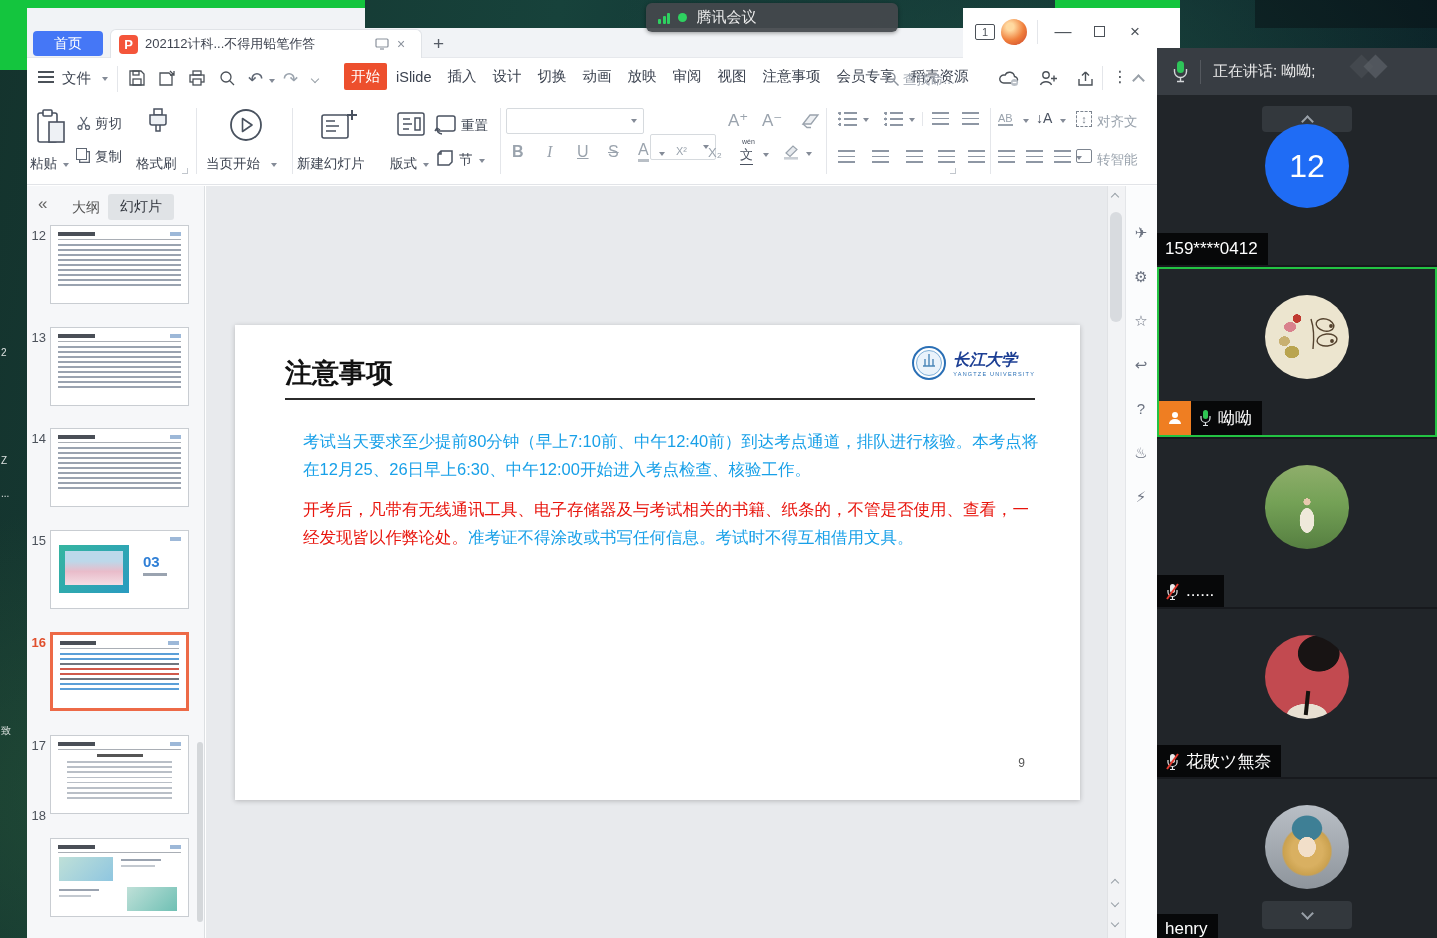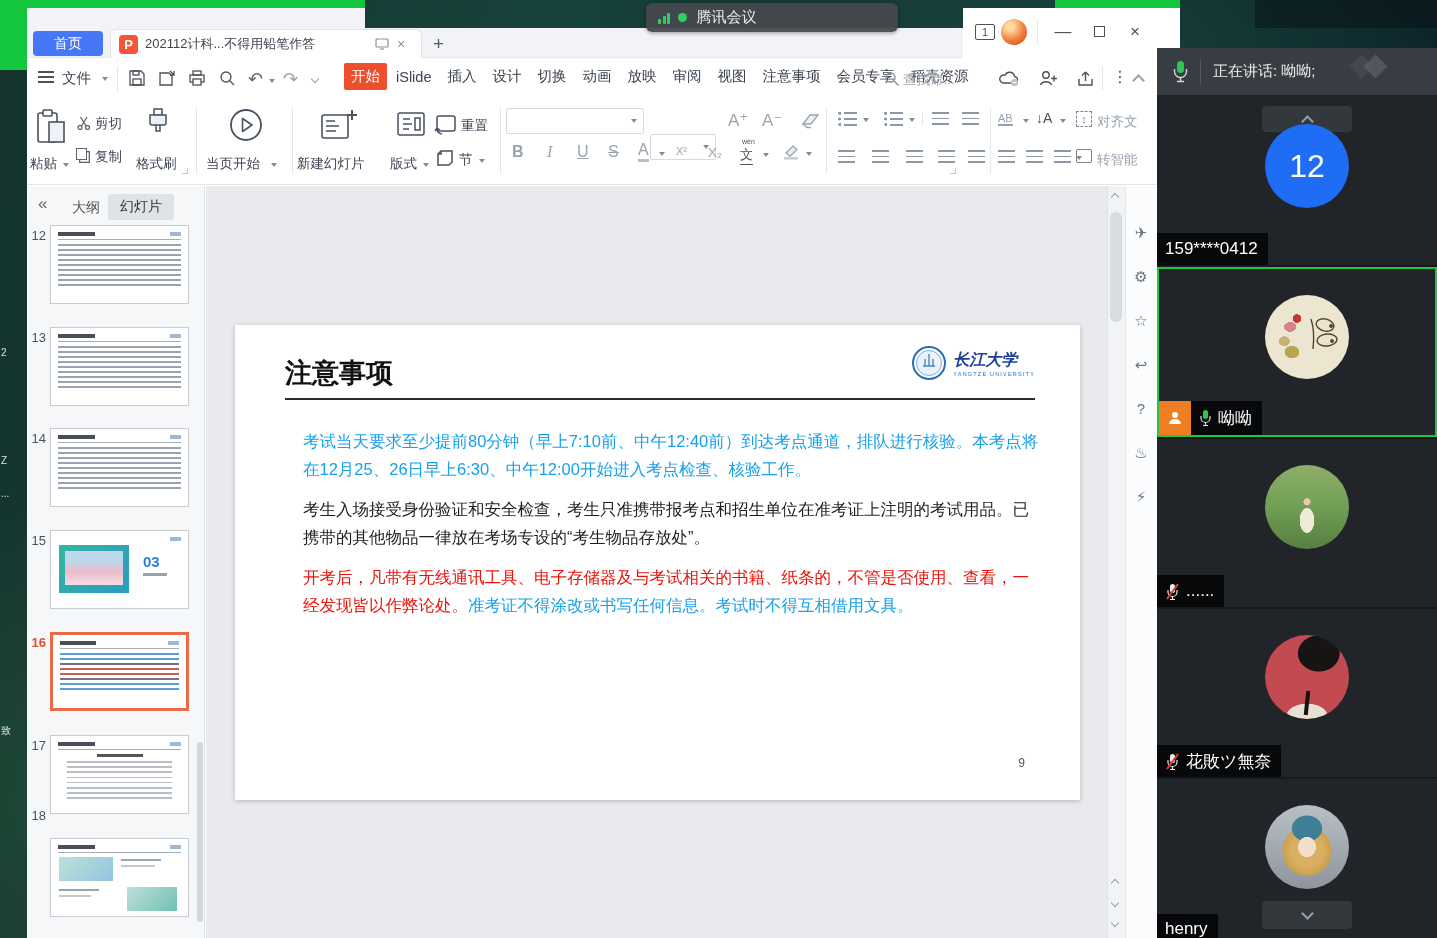--- a/index.html
+++ b/index.html
@@ -437,21 +437,20 @@
       </svg>
       <div>
         <div style="font-family:'Liberation Serif','DejaVu Serif',serif;font-style:italic;font-weight:bold;font-size:16px;color:#1d3f94;">长江大学</div>
         <div style="font-size:5.5px;letter-spacing:1.2px;color:#2a6fb5;">YANGTZE UNIVERSITY</div>
       </div>
     </div>
     <div style="position:absolute;left:50px;top:73px;width:750px;height:2px;background:#2b2b2b;"></div>
 
     <div style="position:absolute;left:68px;top:103px;width:742px;">
       <div class="sp c-blue">考试当天要求至少提前80分钟（早上7:10前、中午12:40前）到达考点通道，排队进行核验。本考点将在12月25、26日早上6:30、中午12:00开始进入考点检查、核验工作。</div>
-      <div class="sp c-black">考生入场接受身份验证和安全检查，考生只准携带报考点和招生单位在准考证上注明的考试用品。已携带的其他物品一律放在考场专设的“考生物品存放处”。</div>
       <div class="sp"><span class="c-red">开考后，凡带有无线通讯工具、电子存储器及与考试相关的书籍、纸条的，不管是否使用、查看，一经发现皆以作弊论处。</span><span class="c-blue">准考证不得涂改或书写任何信息。考试时不得互相借用文具。</span></div>
     </div>
     <div style="position:absolute;right:55px;bottom:30px;font-size:12px;color:#555;">9</div>
   </div>
 
   <div class="abs" style="left:1107px;top:186px;width:18px;height:752px;background:#f2f3f5;border-left:1px solid #e0e2e5;"></div>
   <span class="abs chev sm" style="left:1112px;top:194px;"></span>
   <div class="abs" style="left:1110px;top:212px;width:12px;height:110px;background:#d8dbdf;border-radius:6px;"></div>
   <span class="abs chev sm" style="left:1112px;top:880px;"></span>
   <span class="abs chev sm down" style="left:1112px;top:900px;"></span>

